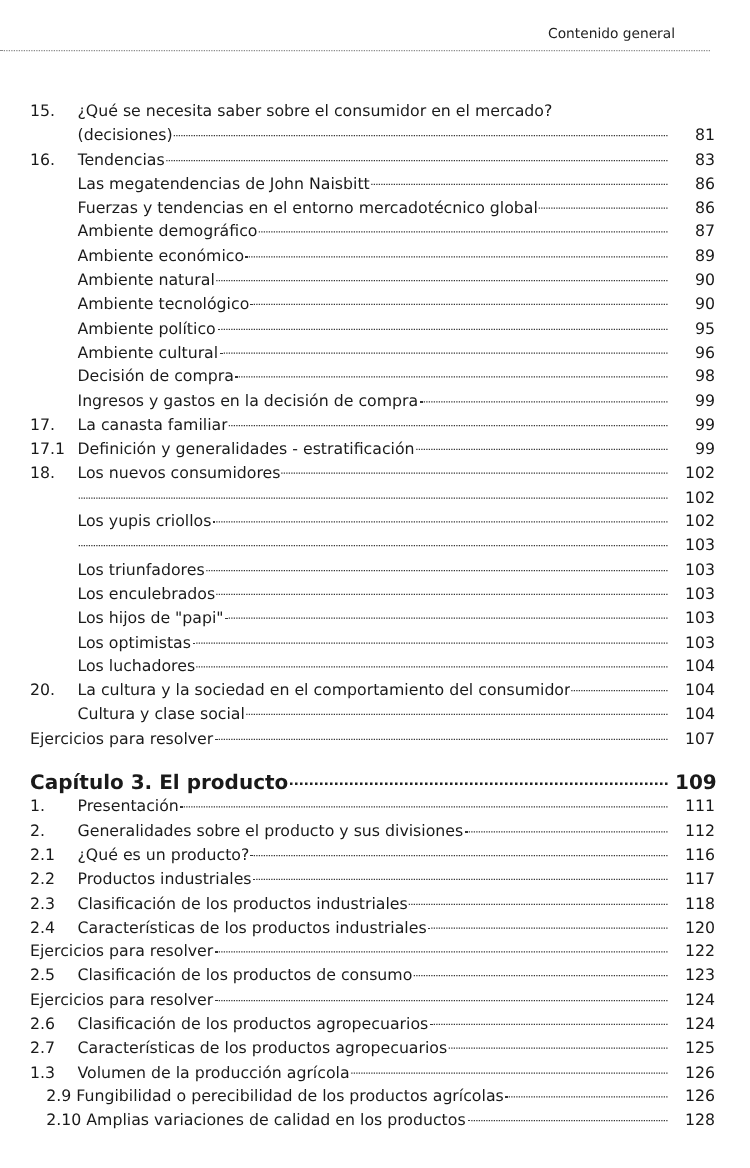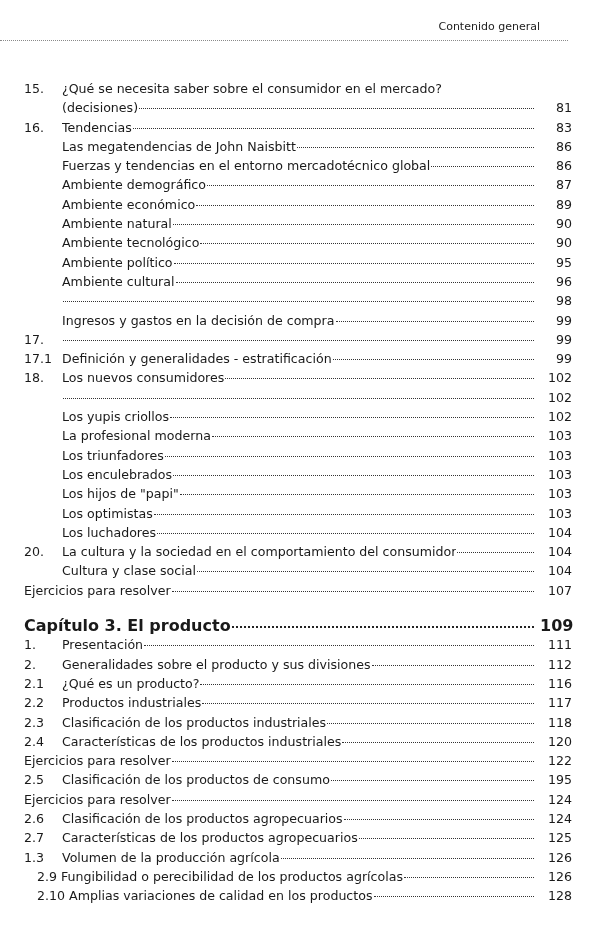--- a/index.html
+++ b/index.html
@@ -101,31 +101,33 @@
         <span class="page">95</span>
       </div>
       <div class="row">
         <span class="num"></span>
         <span class="label">Ambiente cultural</span>
         <span class="dots"></span>
         <span class="page">96</span>
       </div>
       <div class="row">
         <span class="num"></span>
+        <span class="label">Decisión de compra</span>
         <span class="dots"></span>
         <span class="page">98</span>
       </div>
       <div class="row">
         <span class="num"></span>
         <span class="label">Ingresos y gastos en la decisión de compra</span>
         <span class="dots"></span>
         <span class="page">99</span>
       </div>
       <div class="row">
         <span class="num">17.</span>
+        <span class="label">La canasta familiar</span>
         <span class="dots"></span>
         <span class="page">99</span>
       </div>
       <div class="row">
         <span class="num">17.1</span>
         <span class="label">Definición y generalidades - estratificación</span>
         <span class="dots"></span>
         <span class="page">99</span>
       </div>
       <div class="row">
@@ -140,21 +142,20 @@
         <span class="page">102</span>
       </div>
       <div class="row">
         <span class="num"></span>
         <span class="label">Los yupis criollos</span>
         <span class="dots"></span>
         <span class="page">102</span>
       </div>
       <div class="row">
         <span class="num"></span>
-        <span class="label">La profesional moderna</span>
         <span class="dots"></span>
         <span class="page">103</span>
       </div>
       <div class="row">
         <span class="num"></span>
         <span class="label">Los triunfadores</span>
         <span class="dots"></span>
         <span class="page">103</span>
       </div>
       <div class="row">
@@ -243,21 +244,21 @@
       </div>
       <div class="row">
         <span class="label">Ejercicios para resolver</span>
         <span class="dots"></span>
         <span class="page">122</span>
       </div>
       <div class="row">
         <span class="num">2.5</span>
         <span class="label">Clasificación de los productos de consumo</span>
         <span class="dots"></span>
-        <span class="page">195</span>
+        <span class="page">123</span>
       </div>
       <div class="row">
         <span class="label">Ejercicios para resolver</span>
         <span class="dots"></span>
         <span class="page">124</span>
       </div>
       <div class="row">
         <span class="num">2.6</span>
         <span class="label">Clasificación de los productos agropecuarios</span>
         <span class="dots"></span>

